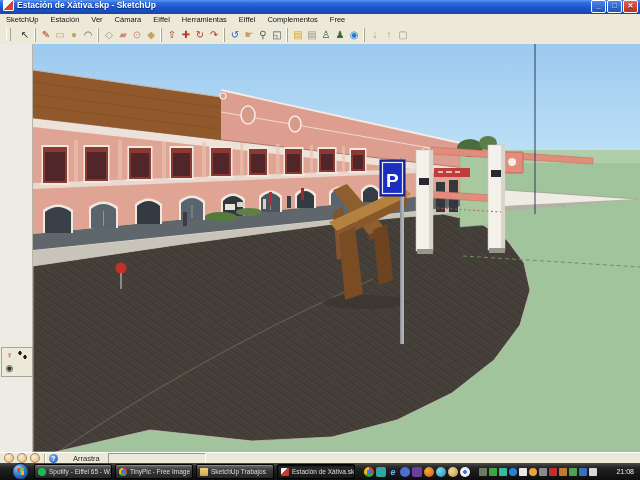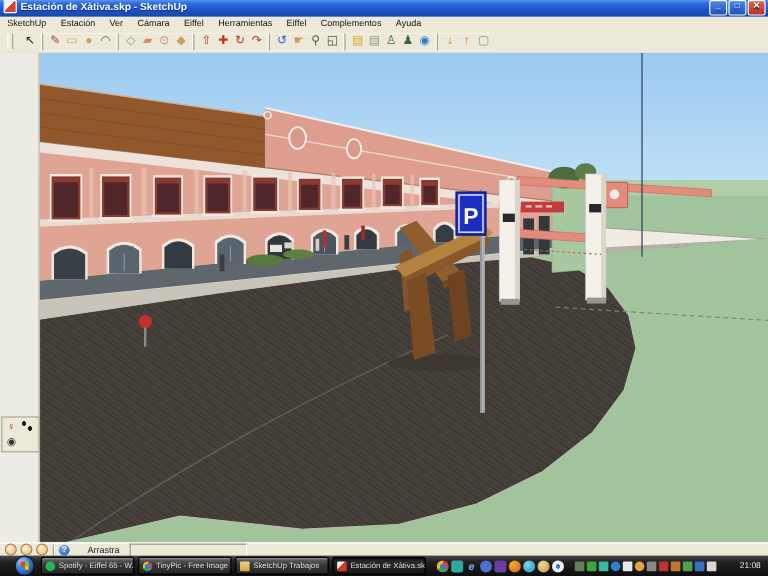--- a/index.html
+++ b/index.html
@@ -120,21 +120,21 @@
 
 <div class="menubar">
   <span>SketchUp</span>
   <span>Estación</span>
   <span>Ver</span>
   <span>Cámara</span>
   <span>Eiffel</span>
   <span>Herramientas</span>
   <span>Eiffel</span>
   <span>Complementos</span>
-  <span>Ayuda</span>
+  <span>Free</span>
 </div>
 
 <div class="toolbar">
   <span class="grip"></span>
   <span class="tgroup">
     <span class="tb c-blk">↖</span>
   </span>
   <span class="tgroup">
     <span class="tb c-red">✎</span>
     <span class="tb c-tan">▭</span>

